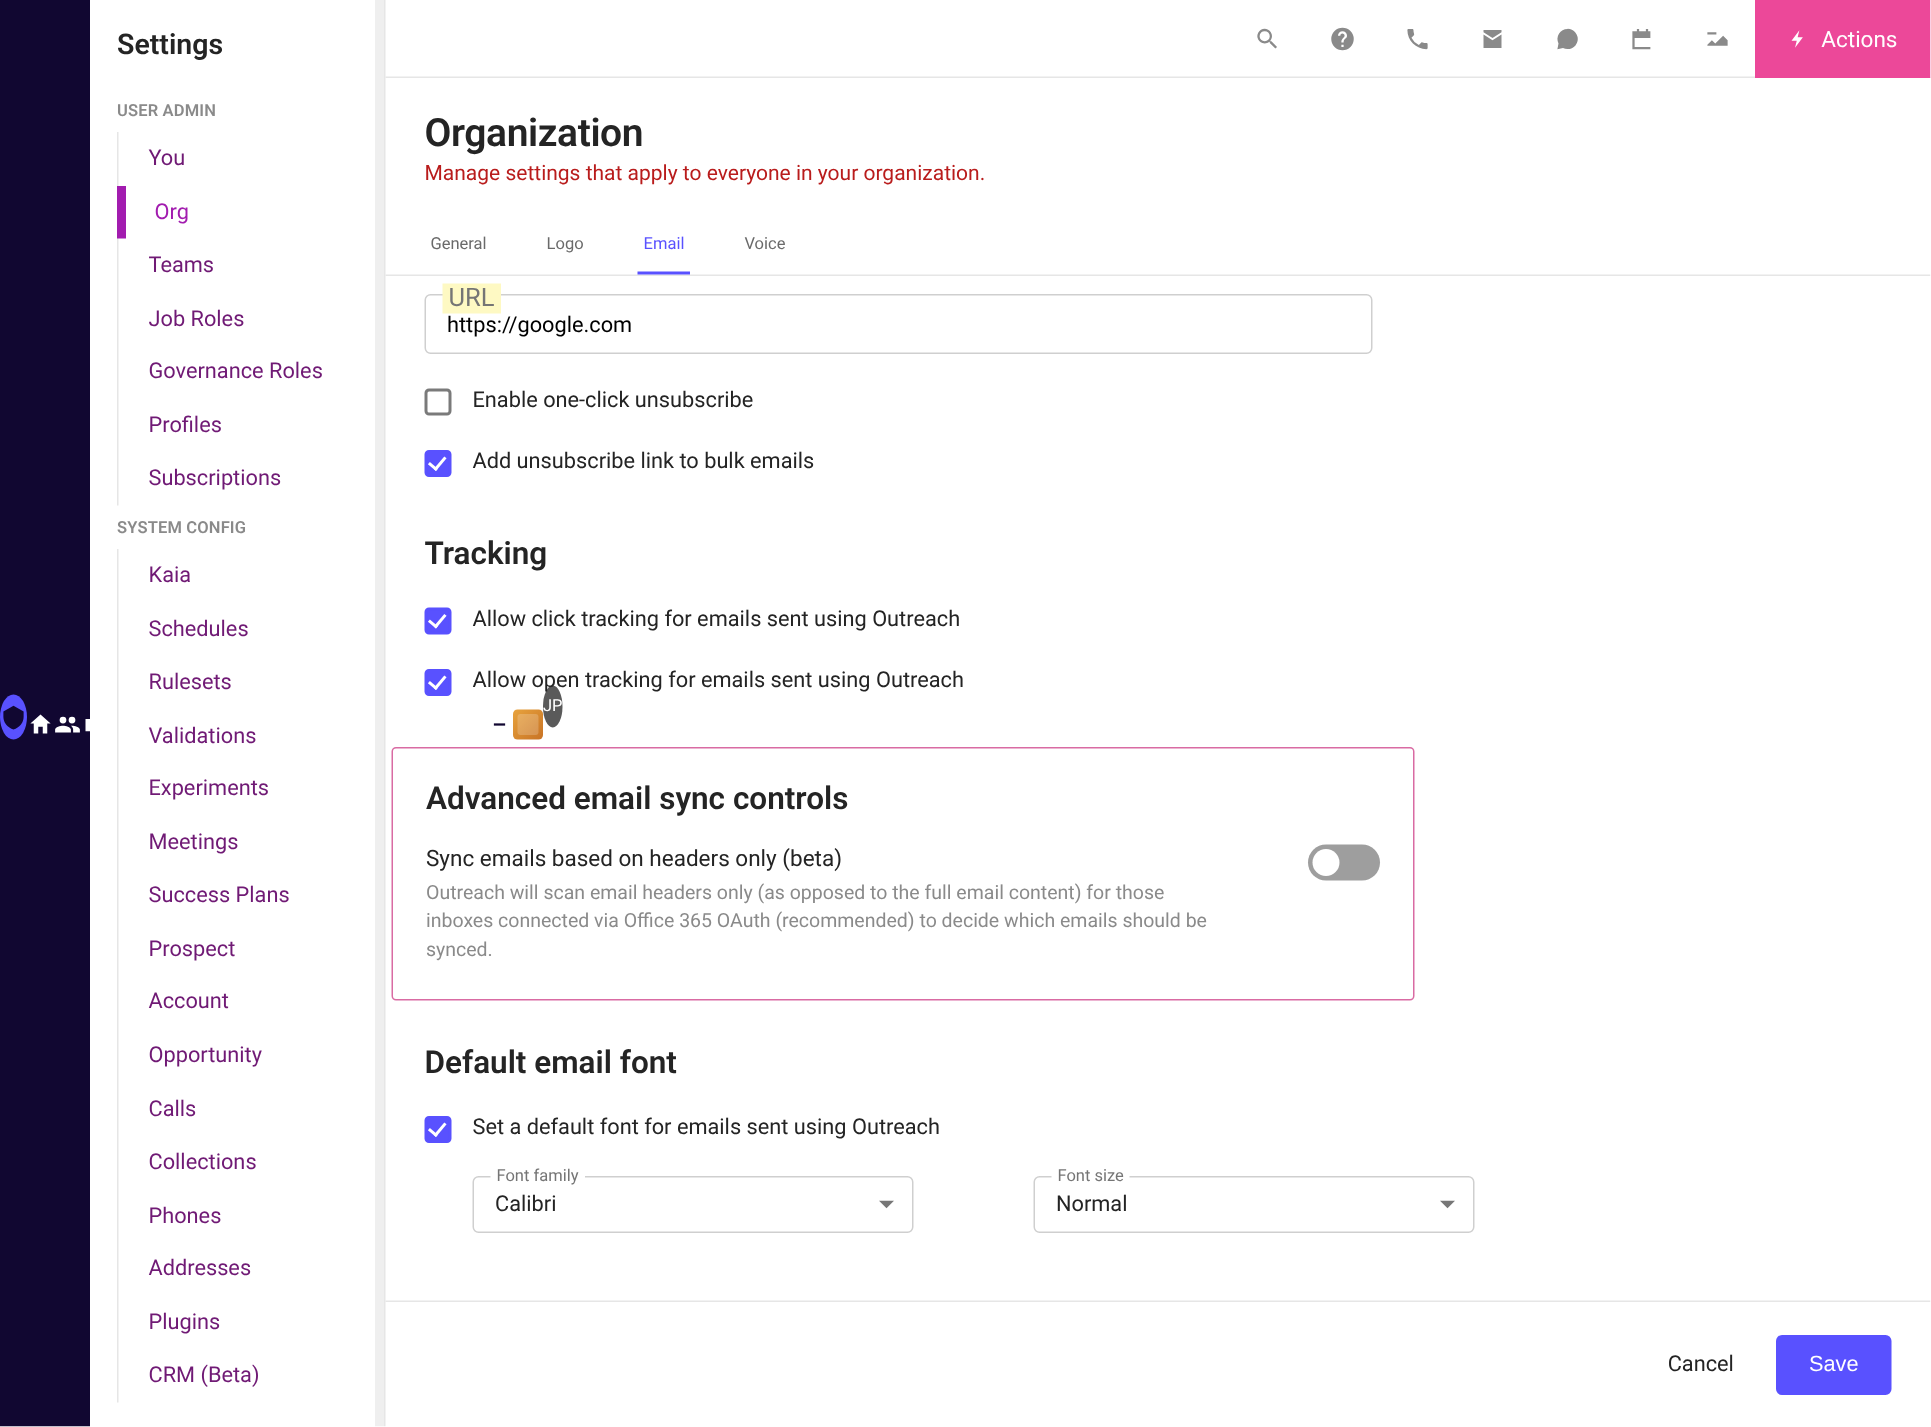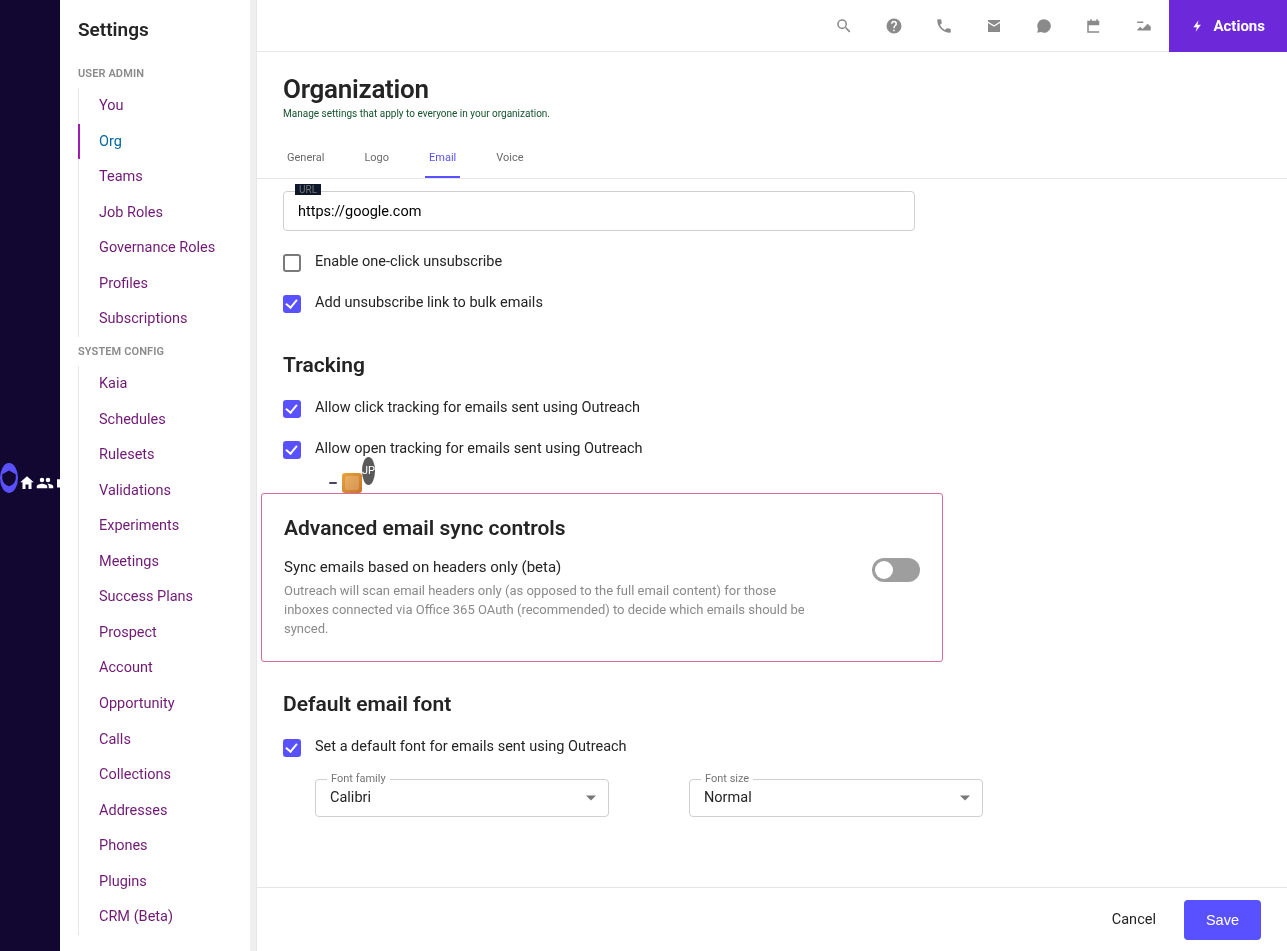--- a/index.html
+++ b/index.html
@@ -17,43 +17,43 @@
 .rail .gold-icon { width: 20px; height: 20px; background: linear-gradient(135deg,#e8a33d,#c87325); border-radius: 3px; position: relative; }
 .rail .gold-icon::after { content:""; position:absolute; inset:3px; background:#fff3; border-radius:2px; }
 
 
 .sidebar { width: 197px; border-right: 1px solid #e6e6e6; position: relative; height: 951px; }
 .sidebar-inner { position:absolute; inset:0; overflow-y: hidden; border-right: 6px solid #efefef; padding: 18px 0 0 0;}
 .sidebar h1 { font-size: 19px; font-weight: 600; padding: 0 18px 18px 18px; }
 .sidebar .sec-label { font-size: 11px; font-weight: 600; color: #8a8a8a; letter-spacing: .01em; padding: 8px 18px 8px 18px; }
 .sidebar .navlist { border-left: 1px solid #e6e6e6; margin-left: 18px; }
 .sidebar .navitem { display: block; padding: 8px 16px 8px 20px; font-size: 14.5px; color: #701a75; cursor: pointer; line-height: 1.35; }
-.sidebar .navitem.active { color: #0369a1; border-left: 2px solid #a21caf; margin-left: -1px; padding-left: 19px; }
+.sidebar .navitem.active { color: #a21caf; border-left: 6px solid #a21caf; margin-left: -1px; padding-left: 19px; }
 
 
 .main { flex: 1; display: flex; flex-direction: column; position: relative; }
 .topbar { height: 52px; border-bottom: 1px solid #e6e6e6; display: flex; align-items: center; justify-content: flex-end; padding-right: 0; }
 .topbar .ticon { width: 50px; height: 52px; display:flex; align-items:center; justify-content:center; color:#8a8a8a; cursor:pointer; }
 .topbar .ticon svg { width:18px; height:18px; fill: currentColor; }
-.topbar .actions-btn { background: #6d28d9; color:#fff; height:52px; padding: 0 22px; display:flex; align-items:center; gap:8px; font-size:15px; cursor:pointer;font-weight:bold; }
+.topbar .actions-btn { background: #ec4899; color:#fff; height:52px; padding: 0 22px; display:flex; align-items:center; gap:8px; font-size:15px; cursor:pointer; }
 .topbar .actions-btn svg { width:14px; height:14px; fill:#fff; }
 
 
 .page-header { padding: 22px 26px 0 26px; border-bottom: 1px solid #e6e6e6; }
 .page-header h2 { font-size: 26px; font-weight: 600; letter-spacing: -.01em; }
-.page-header .subtitle { font-size: 10px; color: #14532d; margin-top: 4px; }
+.page-header .subtitle { font-size: 14px; color: #b91c1c; margin-top: 4px; }
 .tabs { display: flex; gap: 32px; margin-top: 20px; padding-left: 0; }
 .tab { padding: 12px 4px; font-size: 11px; color: #6a6a6a; cursor: pointer; border-bottom: 2px solid transparent; }
 .tab.active { color: #5951ff; border-bottom-color: #5951ff; }
 
 
 .content { flex:1; overflow-y: auto; padding: 8px 26px 24px 26px; position:relative; }
 .section { max-width: 700px; }
 .field-wrap { position:relative; margin-top: 4px; }
-.field-label { position:absolute; top:-7px; left:12px; background:#0f172a; padding:0 4px; font-size:10px; color:#757575; }
+.field-label { position:absolute; top:-7px; left:12px; background:#fef9c3; padding:0 4px; font-size:17px; color:#757575; }
 .text-input { width: 632px; height: 40px; border: 1px solid #cfcfcf; border-radius: 4px; padding: 0 14px; font-size: 14.5px; font-family: inherit; }
 
 .check-row { display:flex; align-items:flex-start; gap: 14px; margin-top: 22px; }
 .check-row .cb { width: 18px; height: 18px; border: 2px solid #7a7a7a; border-radius: 3px; flex-shrink:0; position:relative; cursor:pointer; margin-top:1px; }
 .check-row .cb.checked { background: #5951ff; border-color: #5951ff; }
 .check-row .cb.checked::after { content:""; position:absolute; left:3px; top:0px; width:5px; height:9px; border: solid #fff; border-width: 0 2.5px 2.5px 0; transform: rotate(40deg); }
 .check-row .cb-content .lbl { font-size: 14.5px; }
 .check-row .cb-content .desc { font-size: 13px; color: #8a8a8a; margin-top: 3px; }
 
 .sec-title { font-size: 21px; font-weight: 600; margin-top: 40px; }
@@ -67,21 +67,21 @@
 .toggle { width: 48px; height: 24px; border-radius: 12px; background: #9e9e9e; position: relative; cursor: pointer; flex-shrink:0; }
 .toggle .knob { position:absolute; left:3px; top:3px; width:18px; height:18px; border-radius:50%; background:#fff; }
 
 .font-selects { display:flex; gap: 18px; margin-top: 22px; margin-left: 32px; justify-content: space-between; }
 .select-wrap { position:relative; }
 .select-wrap .sel-label { position:absolute; top:-7px; left:12px; background:#fff; padding:0 4px; font-size:11px; color:#757575; z-index:1; }
 .select { width: 294px; height: 38px; border:1px solid #cfcfcf; border-radius:4px; padding: 0 34px 0 14px; font-size:14.5px; display:flex; align-items:center; position:relative; cursor:pointer; background:#fff;}
 .select .caret { position:absolute; right:12px; top:50%; transform:translateY(-50%); width:0;height:0;border-left:5px solid transparent;border-right:5px solid transparent;border-top:5px solid #777; }
 
 
-.footer { height: 64px; border-top: 1px solid #e6e6e6; display:flex; align-items:center; justify-content:flex-end; gap: 20px; padding: 0 26px; }
+.footer { height: 84px; border-top: 1px solid #e6e6e6; display:flex; align-items:center; justify-content:flex-end; gap: 20px; padding: 0 26px; }
 .btn-text { font-size:14.5px; cursor:pointer; padding: 10px 8px; }
 .btn-primary { background:#5951ff; color:#fff; border:none; border-radius:4px; padding: 12px 22px; font-size:14.5px; cursor:pointer; }
 </style>
 </head>
 <body>
 
 <div class="app">
 
   <div class="rail">
     <div class="logo">
@@ -208,22 +208,22 @@
             <div class="navitem">Rulesets</div>
             <div class="navitem">Validations</div>
             <div class="navitem">Experiments</div>
             <div class="navitem">Meetings</div>
             <div class="navitem">Success Plans</div>
             <div class="navitem">Prospect</div>
             <div class="navitem">Account</div>
             <div class="navitem">Opportunity</div>
             <div class="navitem">Calls</div>
             <div class="navitem">Collections</div>
+            <div class="navitem">Phones</div>
             <div class="navitem">Addresses</div>
-            <div class="navitem">Phones</div>
             <div class="navitem">Plugins</div>
             <div class="navitem">CRM (Beta)</div>
           </div>
         </div>
     </div>
   </div>
 
   <div class="main">
     <div class="topbar">
       <div class="ticon">

